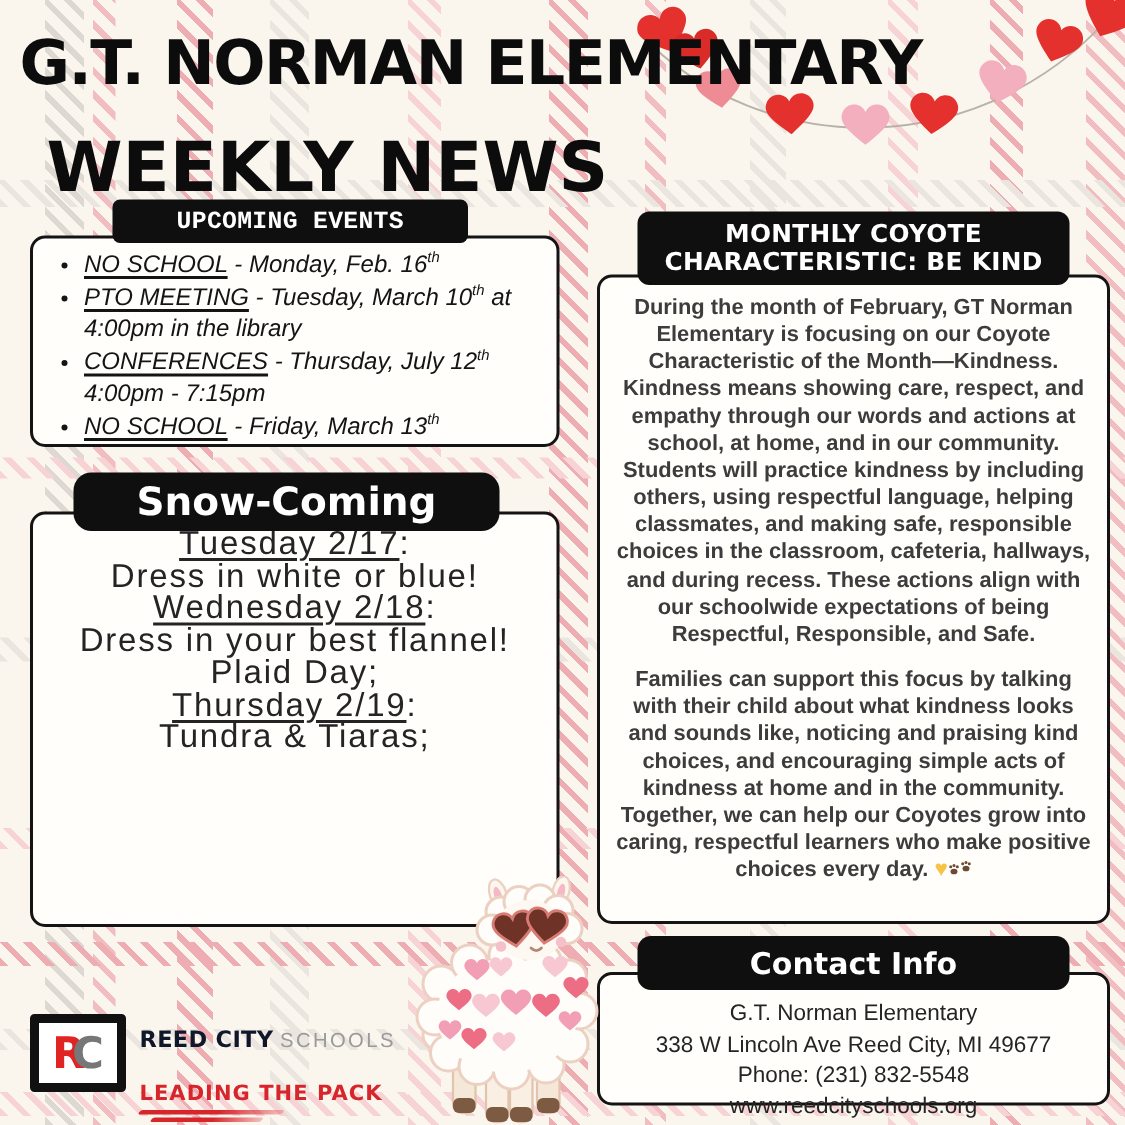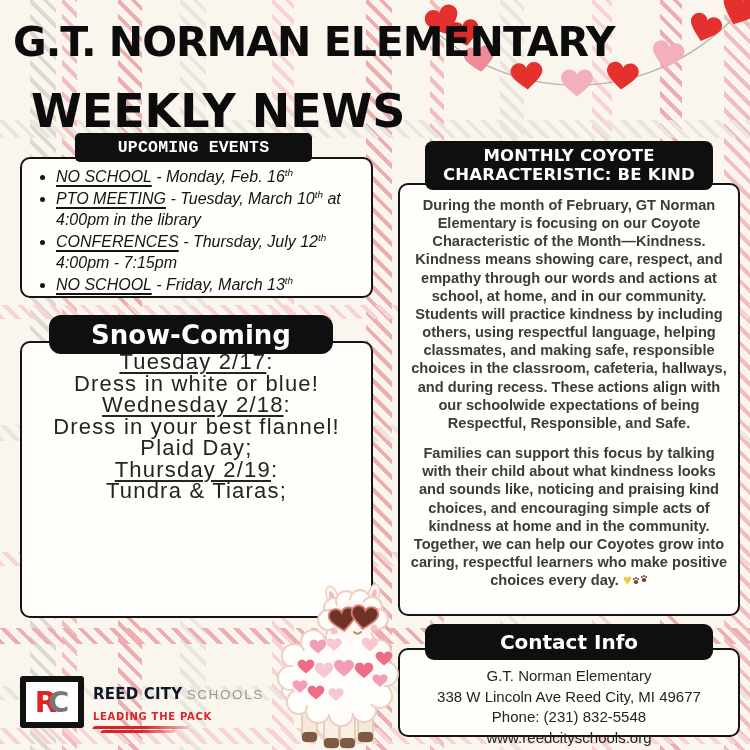--- a/index.html
+++ b/index.html
@@ -90,21 +90,21 @@
   .rc-box{
     width:52px; height:40px; border:6px solid #111; border-radius:3px; background:#fff;
     display:flex; align-items:center; justify-content:center;
     font-family:"DejaVu Sans", sans-serif; font-weight:bold; font-size:29px; line-height:1;
   }
   .rc-r{color:#e02424;}
   .rc-c{color:#777777; margin-left:-9px;}
   .logo-text{margin-left:9px; padding-top:9px; line-height:1.15;}
   .ln-bold{font-family:"DejaVu Sans", sans-serif; font-weight:bold; font-size:15px; color:#0f172a; letter-spacing:0.2px;}
   .ln-light{font-size:13.5px; color:#9a9a9a; letter-spacing:1.6px;}
-  .tagline{font-family:"DejaVu Sans", sans-serif; font-weight:bold; font-size:10px; color:#d6252b; letter-spacing:0.7px; margin-top:8px;}
+  .tagline{font-family:"DejaVu Sans", sans-serif; font-weight:bold; font-size:14px; color:#d6252b; letter-spacing:0.7px; margin-top:18px;}
   .swoosh{margin-top:3px;}
   .swoosh .s1, .swoosh .s2{height:2.5px; background:linear-gradient(90deg,#d6252b 55%, rgba(214,37,43,0.25)); border-radius:2px; transform:skewX(-35deg);}
   .swoosh .s1{width:96px;}
   .swoosh .s2{width:74px; margin:2px 0 0 8px;}
 
   .llama{position:absolute; left:266px; top:584px; z-index:4;}
 </style>
 </head>
 <body>
 

